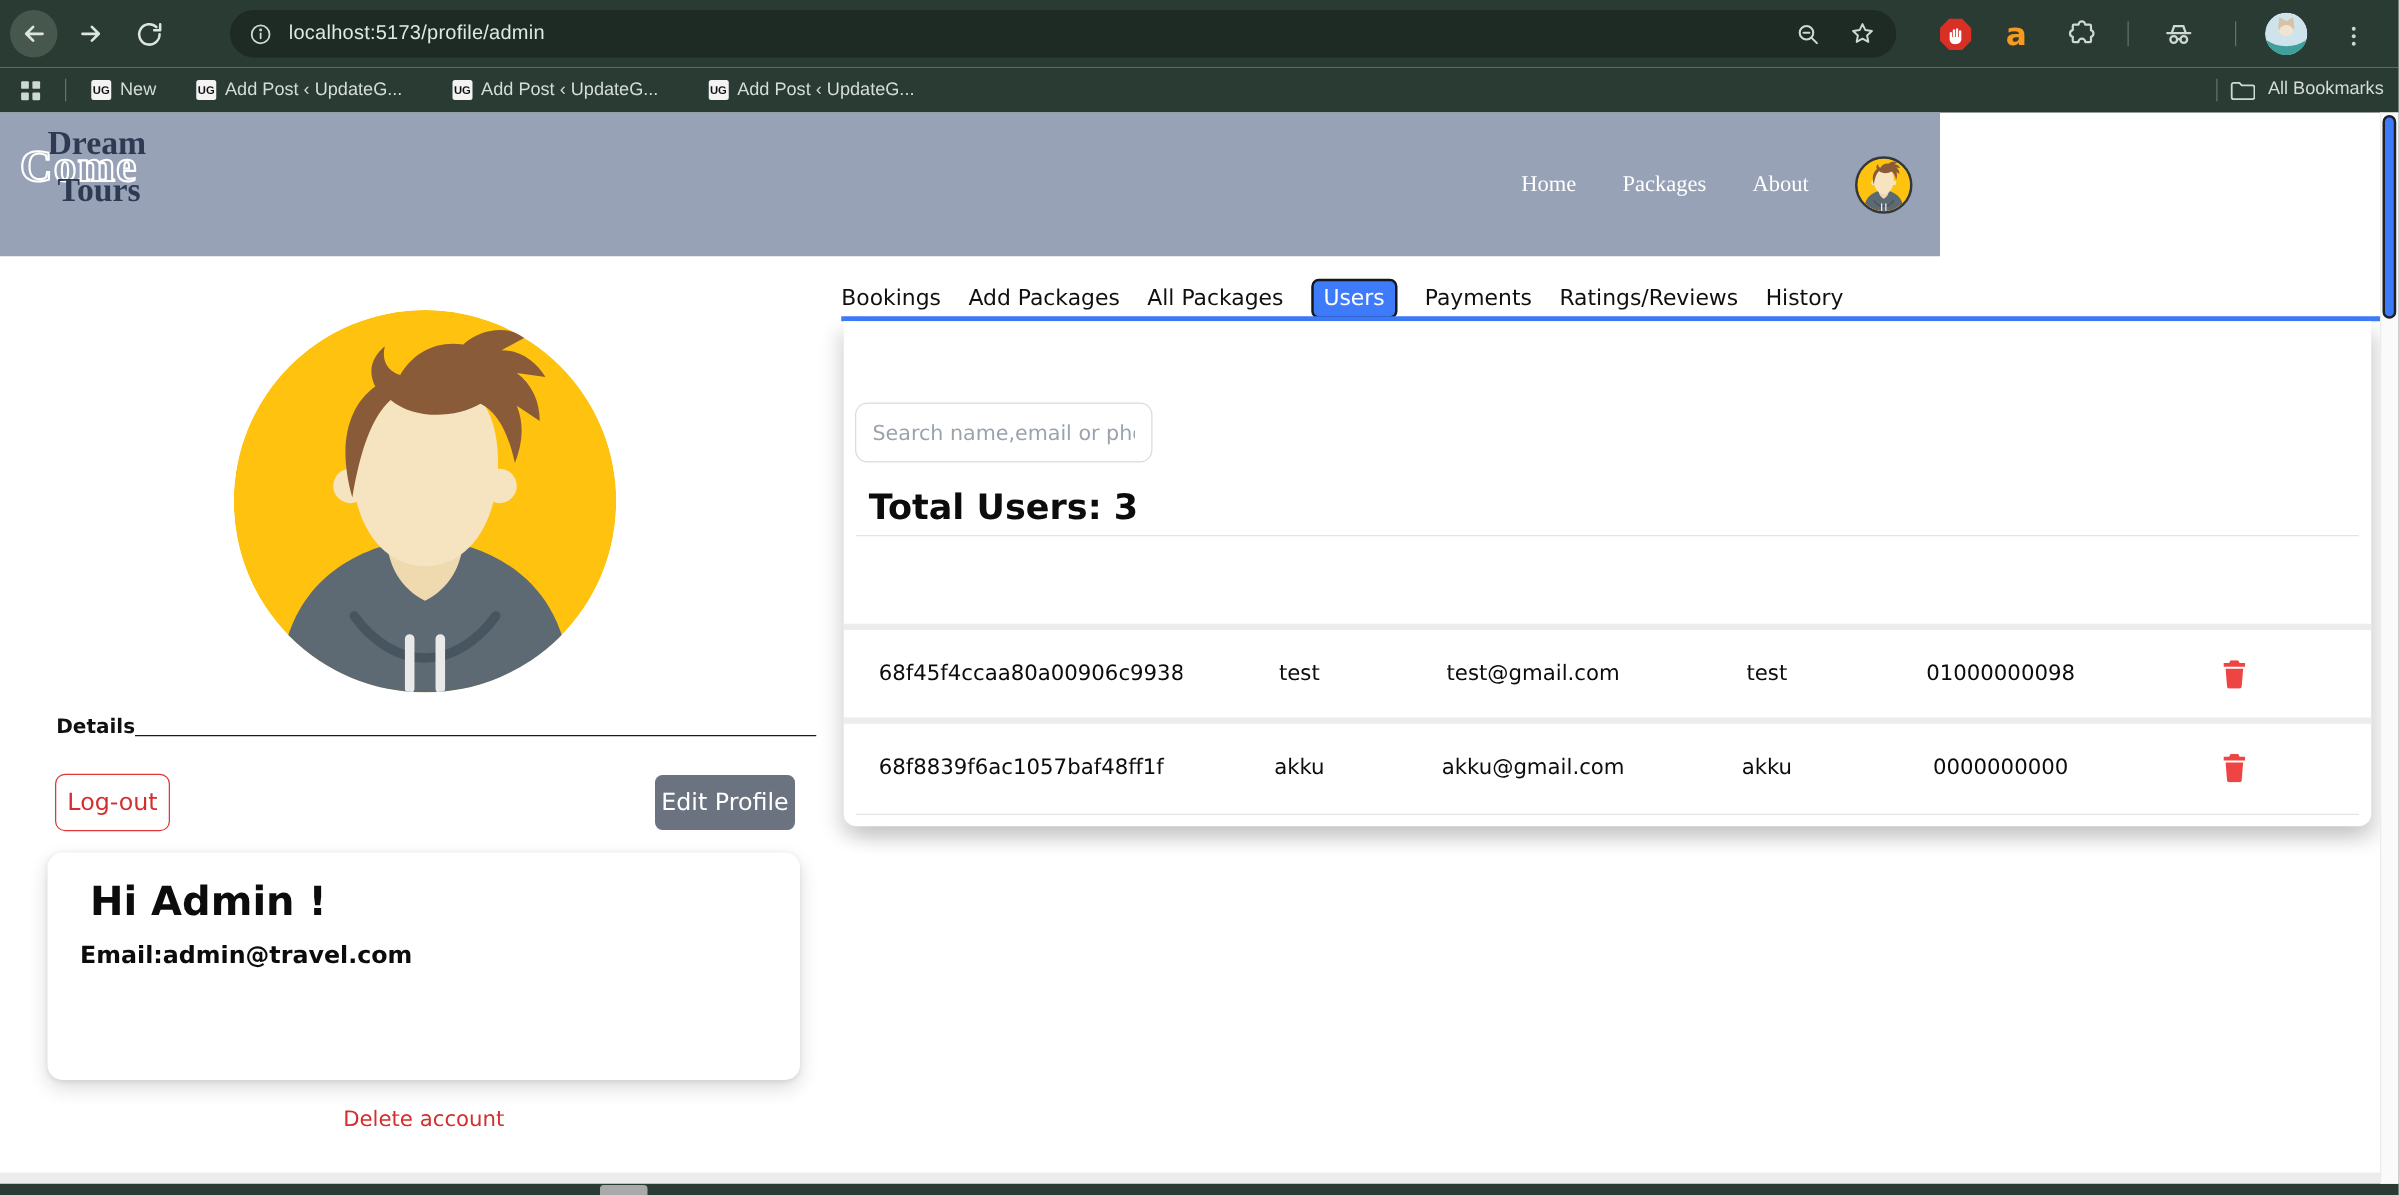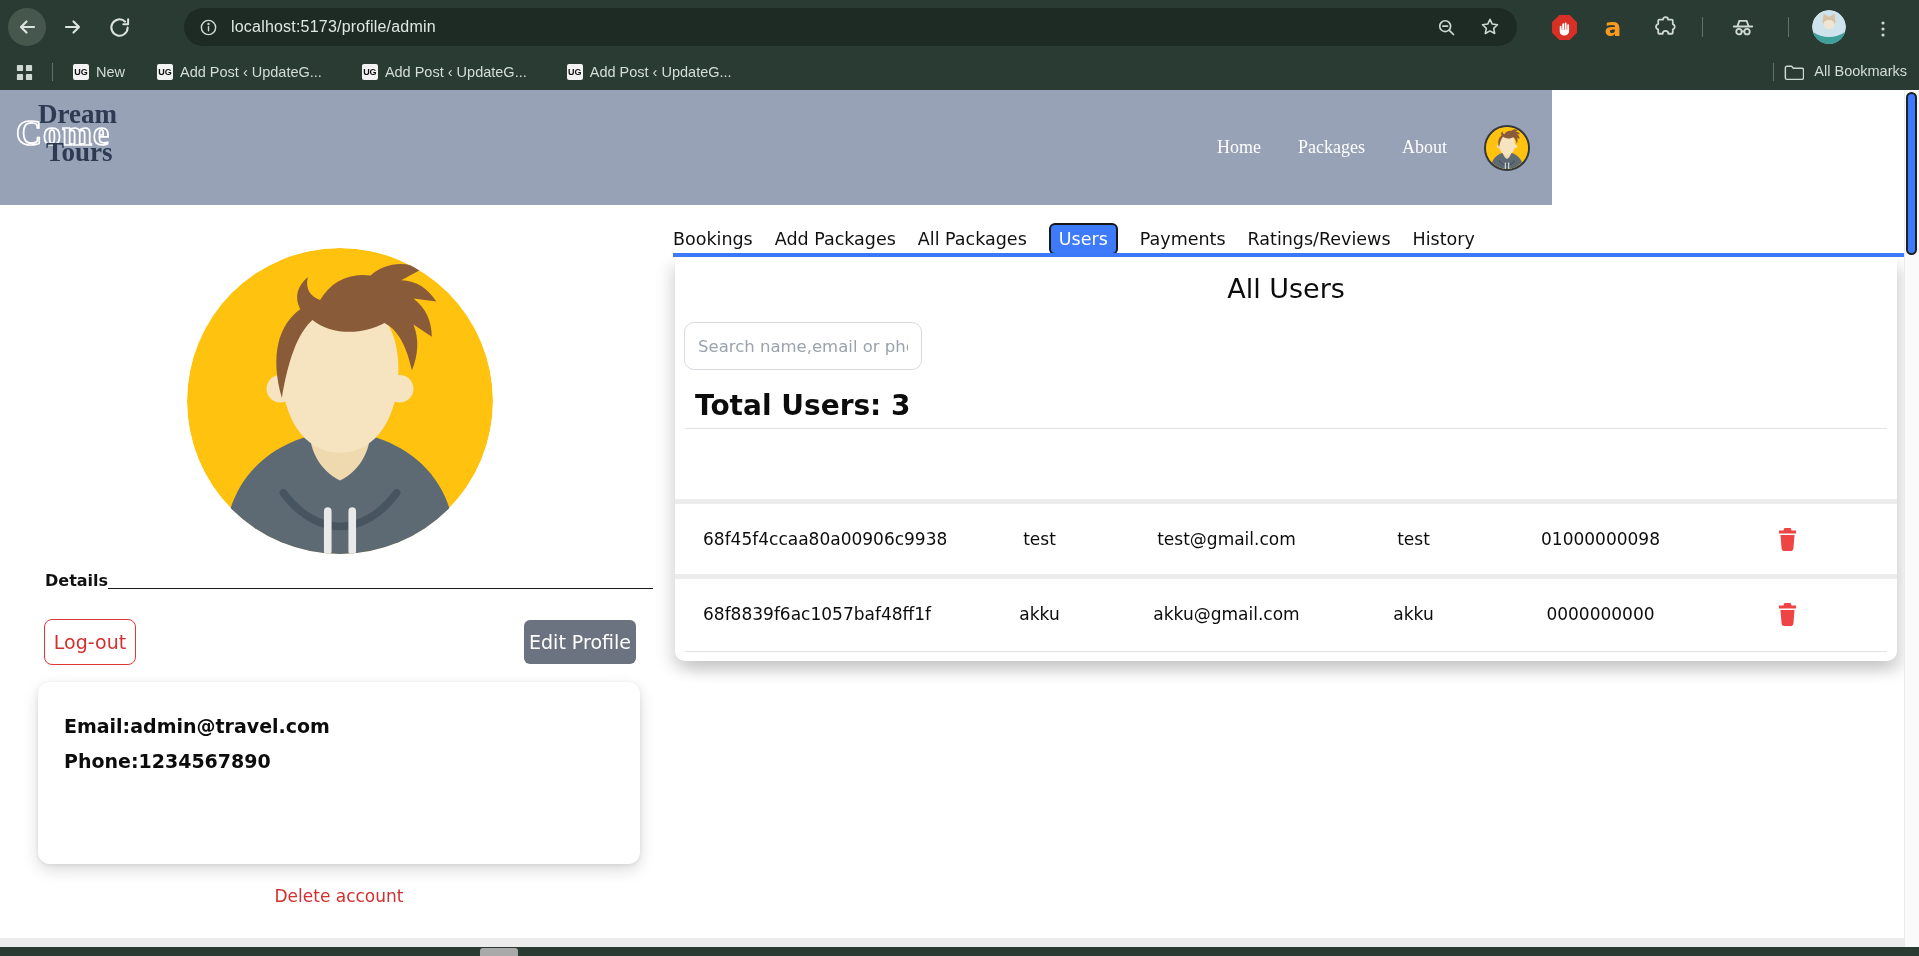--- a/index.html
+++ b/index.html
@@ -297,39 +297,38 @@
       <use href="#avatar-man"></use>
     </svg>
 
   <div class="details-label">Details</div>
   <div class="details-line"></div>
 
   <button class="logout-btn">Log-out</button>
   <button class="edit-btn">Edit Profile</button>
 
   <div class="info-card">
+    <div class="greet">Hi Admin !</div>
     <div class="line">Email:admin@travel.com</div>
-    <div class="line">Phone:1234567890</div>
   </div>
 
   <div class="delete-account">Delete account</div>
 
   <div class="tabs">
     <span class="tab">Bookings</span>
     <span class="tab">Add Packages</span>
     <span class="tab">All Packages</span>
     <span class="tab active">Users</span>
     <span class="tab">Payments</span>
     <span class="tab">Ratings/Reviews</span>
     <span class="tab">History</span>
   </div>
   <div class="tab-underline"></div>
 
   <div class="users-card">
-    <div class="users-title">All Users</div>
     <input class="search-input" type="text" placeholder="Search name,email or pho" style="">
     <div class="total-users">Total Users: 3</div>
 
     <div class="thin-sep" style="top:171px"></div>
 
     <div class="row-sep" style="top:242px"></div>
 
     <div class="user-row" style="top:247px">
       <span class="cell id">68f45f4ccaa80a00906c9938</span>
       <span class="cell">test</span>

